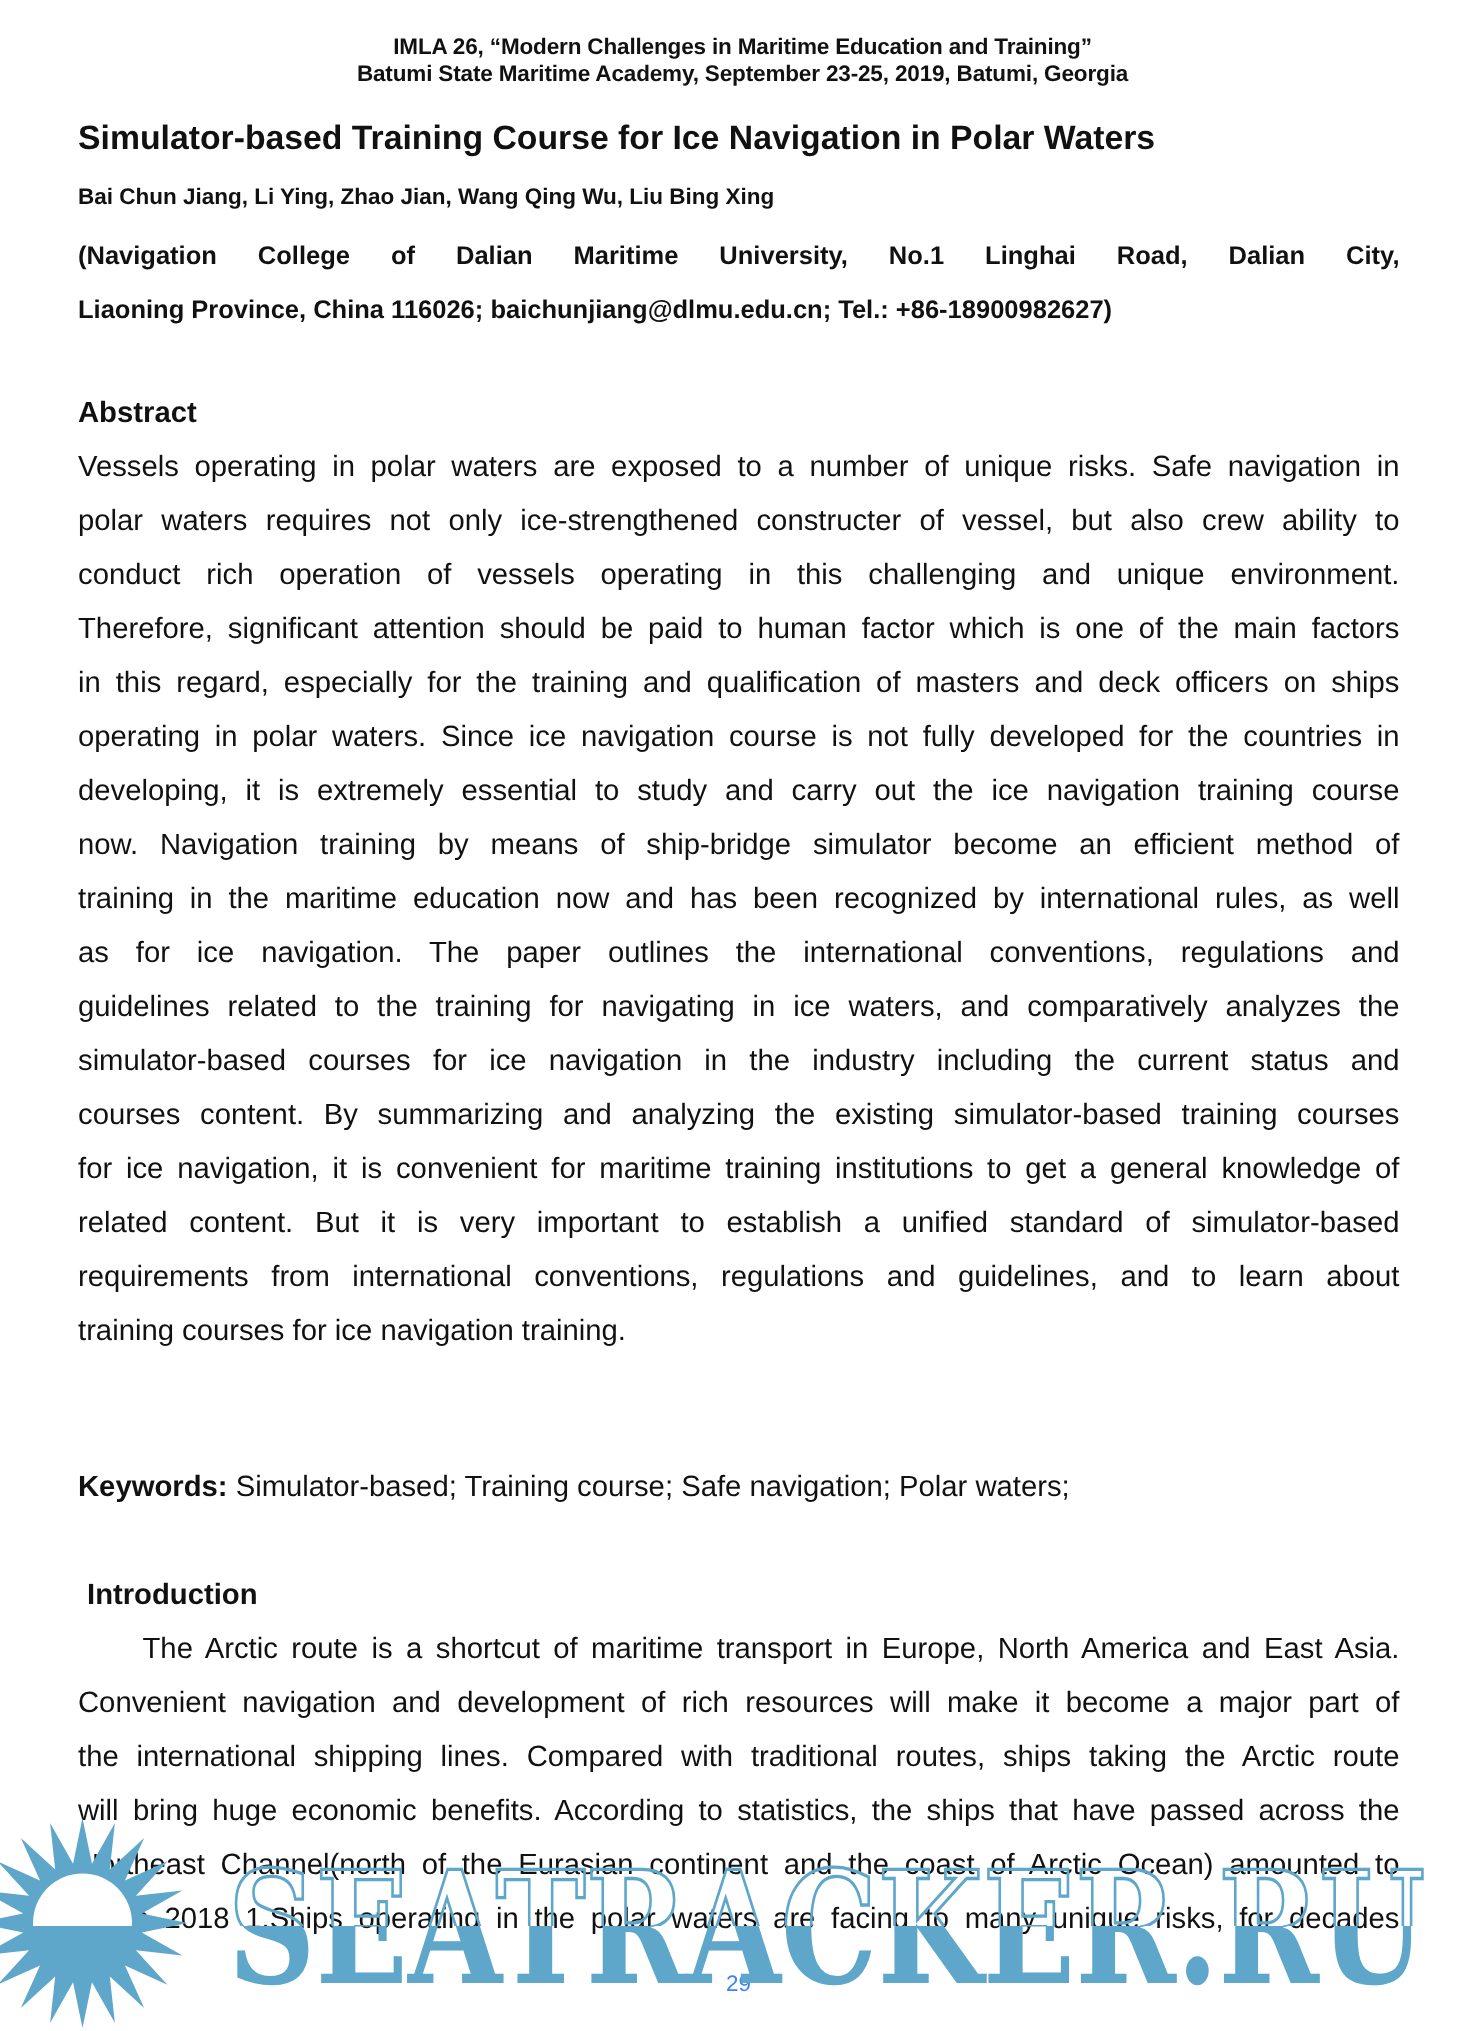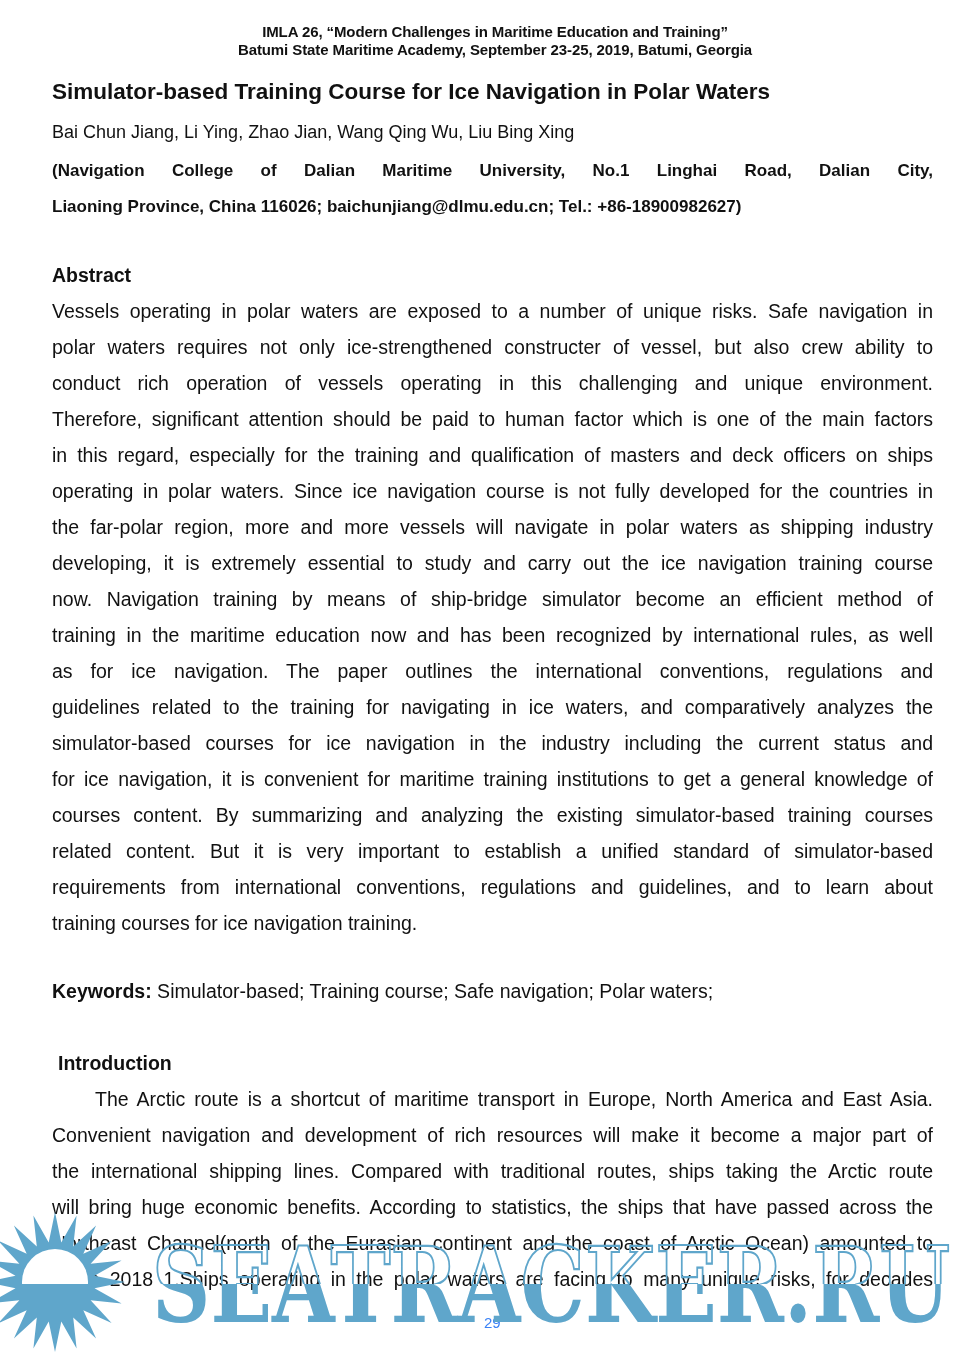--- a/index.html
+++ b/index.html
@@ -35,22 +35,22 @@
       font-weight: bold;
       font-size: 22.5px;
       line-height: 30px;
       white-space: nowrap;
       margin: 0;
     }
     .authors {
       position: absolute;
       left: 52px;
       top: 118px;
-      font-weight: normal;
-      font-size: 18px;
+      font-weight: bold;
+      font-size: 15px;
       line-height: 28px;
       white-space: nowrap;
     }
     .affiliation {
       position: absolute;
       left: 52px;
       top: 153px;
       width: 881px;
       font-weight: bold;
       font-size: 17px;
@@ -146,29 +146,28 @@
 
 <h2 class="section-head abstract-head">Abstract</h2>
 
 <div class="body-block abstract-body">
   <span class="line">Vessels operating in polar waters are exposed to a number of unique risks. Safe navigation in</span>
   <span class="line">polar waters requires not only ice-strengthened constructer of vessel, but also crew ability to</span>
   <span class="line">conduct rich operation of vessels operating in this challenging and unique environment.</span>
   <span class="line">Therefore, significant attention should be paid to human factor which is one of the main factors</span>
   <span class="line">in this regard, especially for the training and qualification of masters and deck officers on ships</span>
   <span class="line">operating in polar waters. Since ice navigation course is not fully developed for the countries in</span>
-  <span class="line">the far-polar region, more and more vessels will navigate in polar waters as shipping industry</span>
   <span class="line">developing, it is extremely essential to study and carry out the ice navigation training course</span>
   <span class="line">now. Navigation training by means of ship-bridge simulator become an efficient method of</span>
   <span class="line">training in the maritime education now and has been recognized by international rules, as well</span>
   <span class="line">as for ice navigation. The paper outlines the international conventions, regulations and</span>
   <span class="line">guidelines related to the training for navigating in ice waters, and comparatively analyzes the</span>
   <span class="line">simulator-based courses for ice navigation in the industry including the current status and</span>
+  <span class="line">courses content. By summarizing and analyzing the existing simulator-based training courses</span>
   <span class="line">for ice navigation, it is convenient for maritime training institutions to get a general knowledge of</span>
-  <span class="line">courses content. By summarizing and analyzing the existing simulator-based training courses</span>
   <span class="line">related content. But it is very important to establish a unified standard of simulator-based</span>
   <span class="line">requirements from international conventions, regulations and guidelines, and to learn about</span>
   <span class="line last">training courses for ice navigation training.</span>
 </div>
 
 <div class="keywords">
   <span class="kw-label">Keywords:</span><span> Simulator-based; Training course; Safe navigation; Polar waters;</span>
 </div>
 
 <h2 class="section-head intro-head">Introduction</h2>

